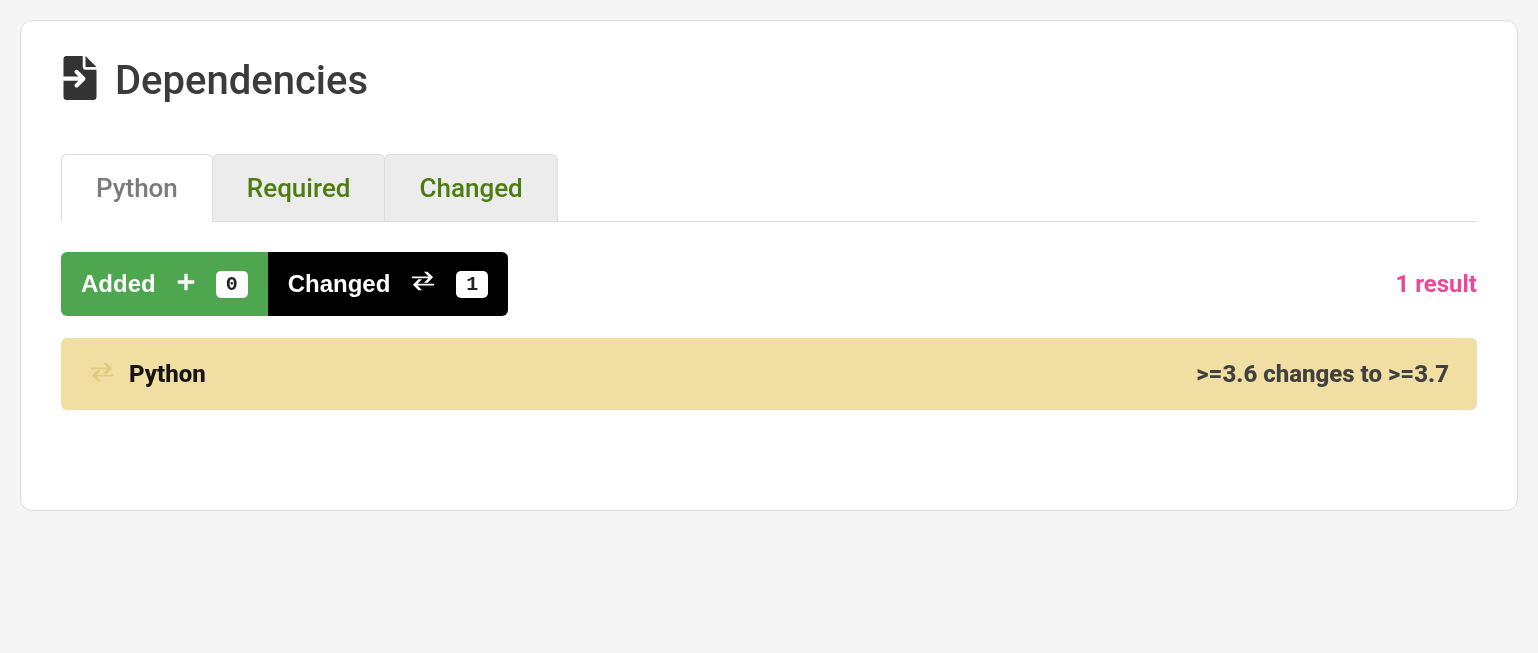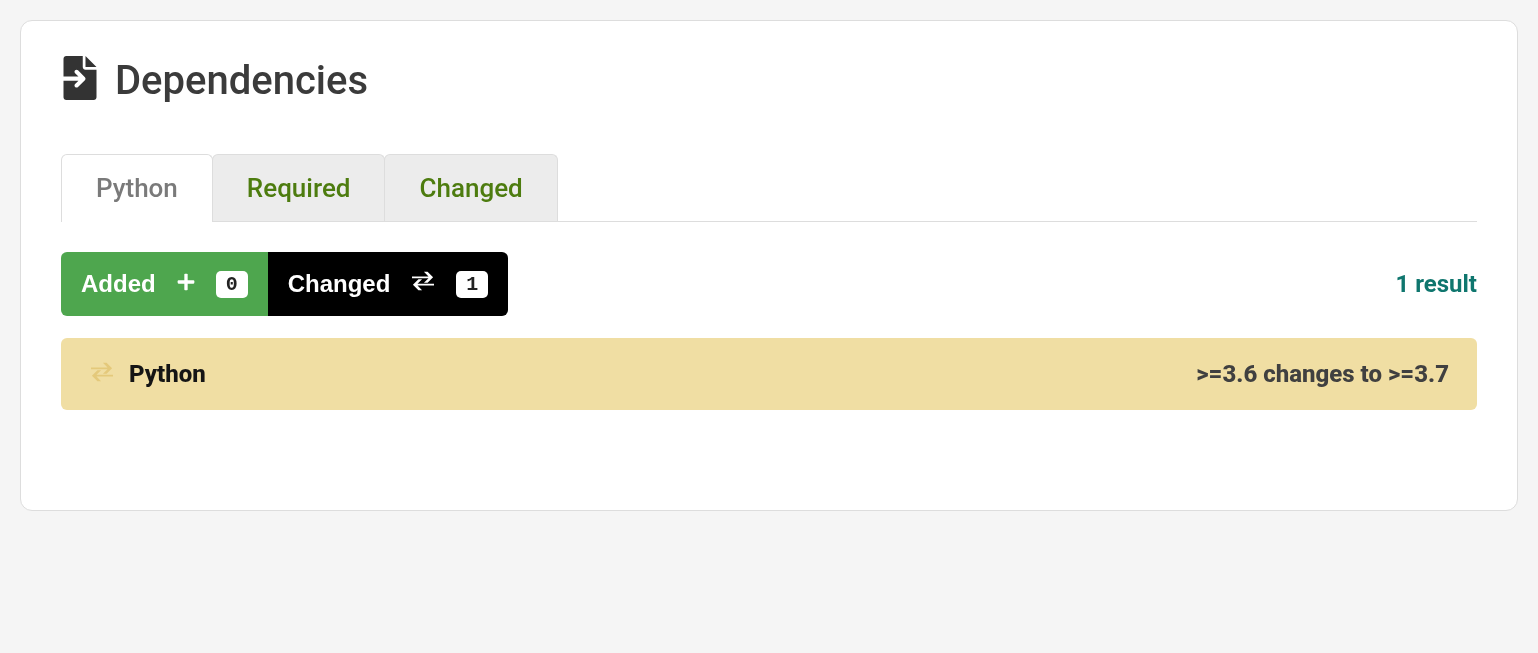--- a/index.html
+++ b/index.html
@@ -103,21 +103,21 @@
       width: 20px;
       height: 20px;
     }
     .swap-icon {
       width: 26px;
       height: 22px;
     }
     .result-count {
       font-size: 24px;
       font-weight: 700;
-      color: #0f766e;
+      color: #ec4899;
     }
     .dep-list {
       margin-top: 22px;
     }
     .dep-row {
       display: flex;
       align-items: center;
       justify-content: space-between;
       background: #f0dea3;
       border-radius: 6px;

